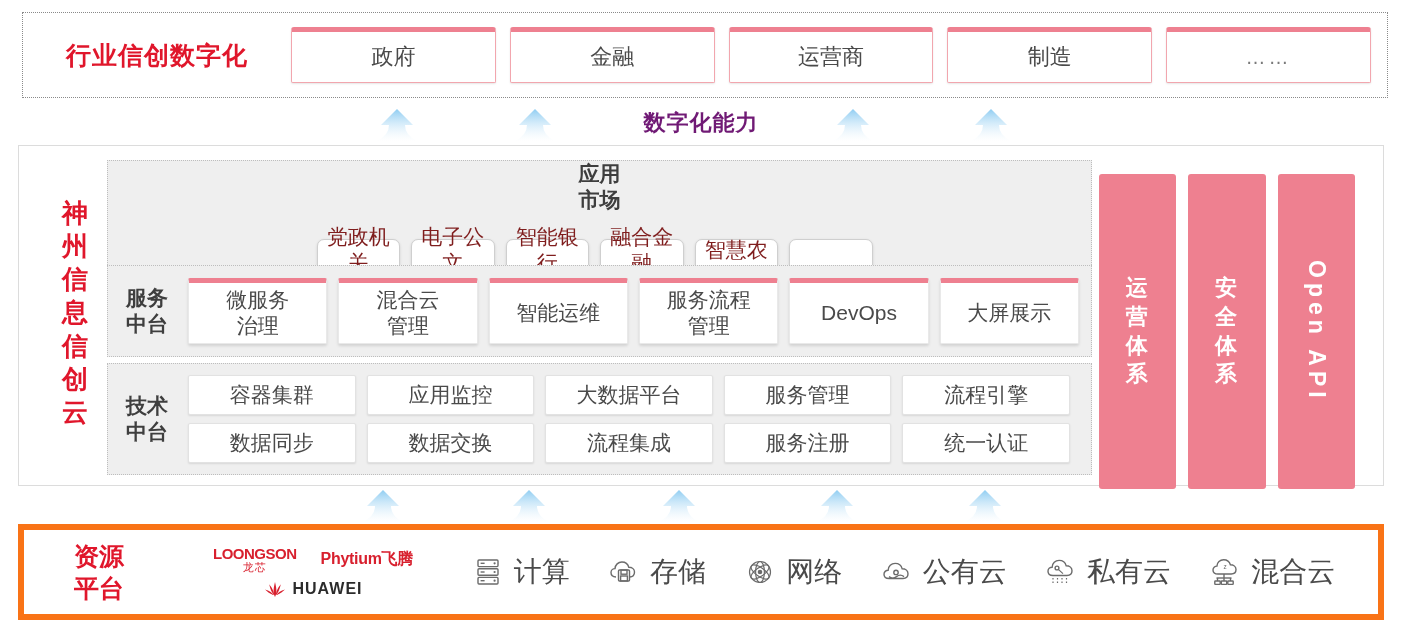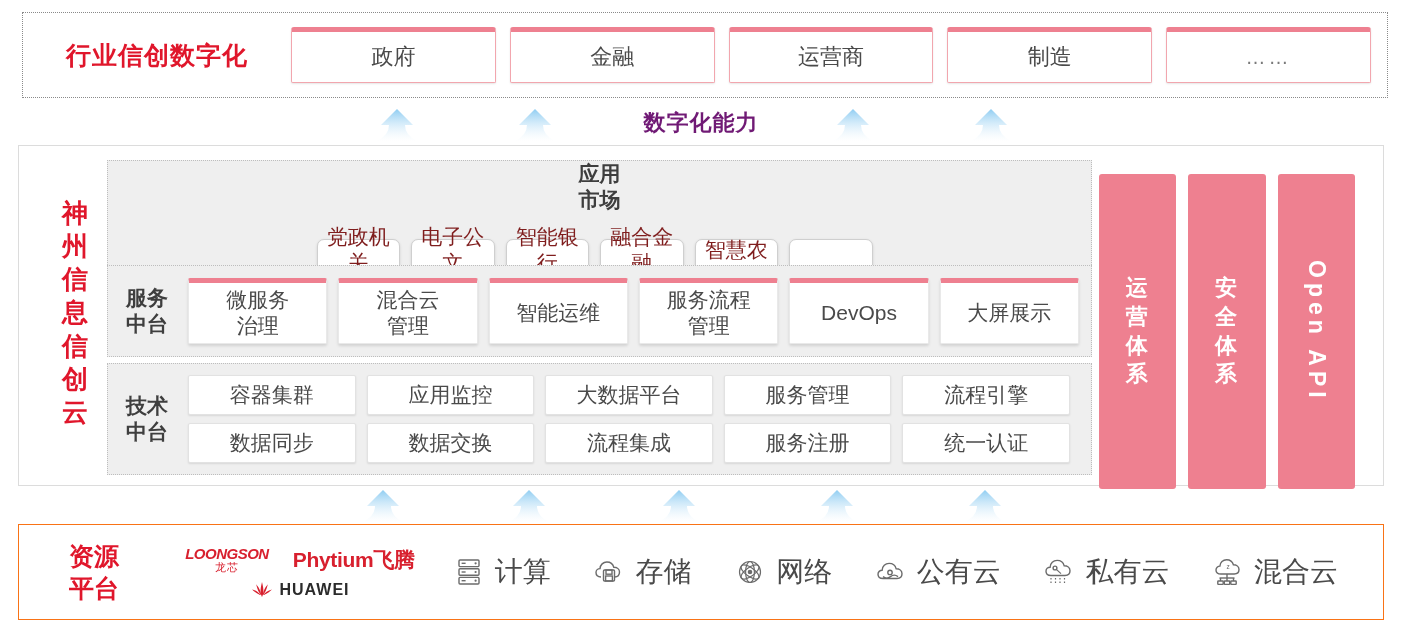--- a/index.html
+++ b/index.html
@@ -149,41 +149,41 @@
   }
 
   
   .arrow-band-bot{
     position:absolute;left:18px;top:487px;width:1366px;height:36px;
   }
 
   
   .resource-band{
     position:absolute;left:18px;top:524px;width:1366px;height:96px;
-    border:1px solid #f97316;background:#fff;box-sizing:border-box;
-    display:flex;align-items:center;
+    border:6px solid #f97316;background:#fff;box-sizing:border-box;
+    display:flex;align-items:center;gap:8px;
   }
   .resource-label{
     flex:0 0 150px;text-align:center;
     font-size:25px;font-weight:bold;color:#E0162B;line-height:1.3;
   }
   .resource-label span{display:block;}
   .vendor-logos{
     flex:0 0 262px;
     display:flex;flex-direction:column;align-items:center;justify-content:center;gap:7px;
   }
   .vendor-row{display:flex;align-items:center;justify-content:center;gap:24px;}
   .logo-loongson{display:flex;flex-direction:column;align-items:center;line-height:1;}
   .logo-loongson .en{
     font-size:15px;font-weight:bold;color:#D8202E;
-    font-style:italic;letter-spacing:-.5px;
+    letter-spacing:-.5px;
   }
   .logo-loongson .cn{font-size:11px;color:#D8202E;letter-spacing:1px;margin-top:1px;}
   .logo-phytium{
-    font-size:21px;font-weight:bold;color:#D8202E;letter-spacing:-.3px;
+    font-size:16px;font-weight:bold;color:#D8202E;letter-spacing:-.3px;
   }
   .logo-huawei{display:flex;align-items:center;gap:7px;}
   .logo-huawei .mark{width:22px;height:17px;}
   .logo-huawei .txt{font-size:16px;font-weight:bold;color:#2b2b2b;letter-spacing:1px;}
 
   .res-items{
     flex:1;display:flex;align-items:center;justify-content:space-around;
     padding-right:24px;
   }
   .res-item{display:flex;align-items:center;gap:9px;}

